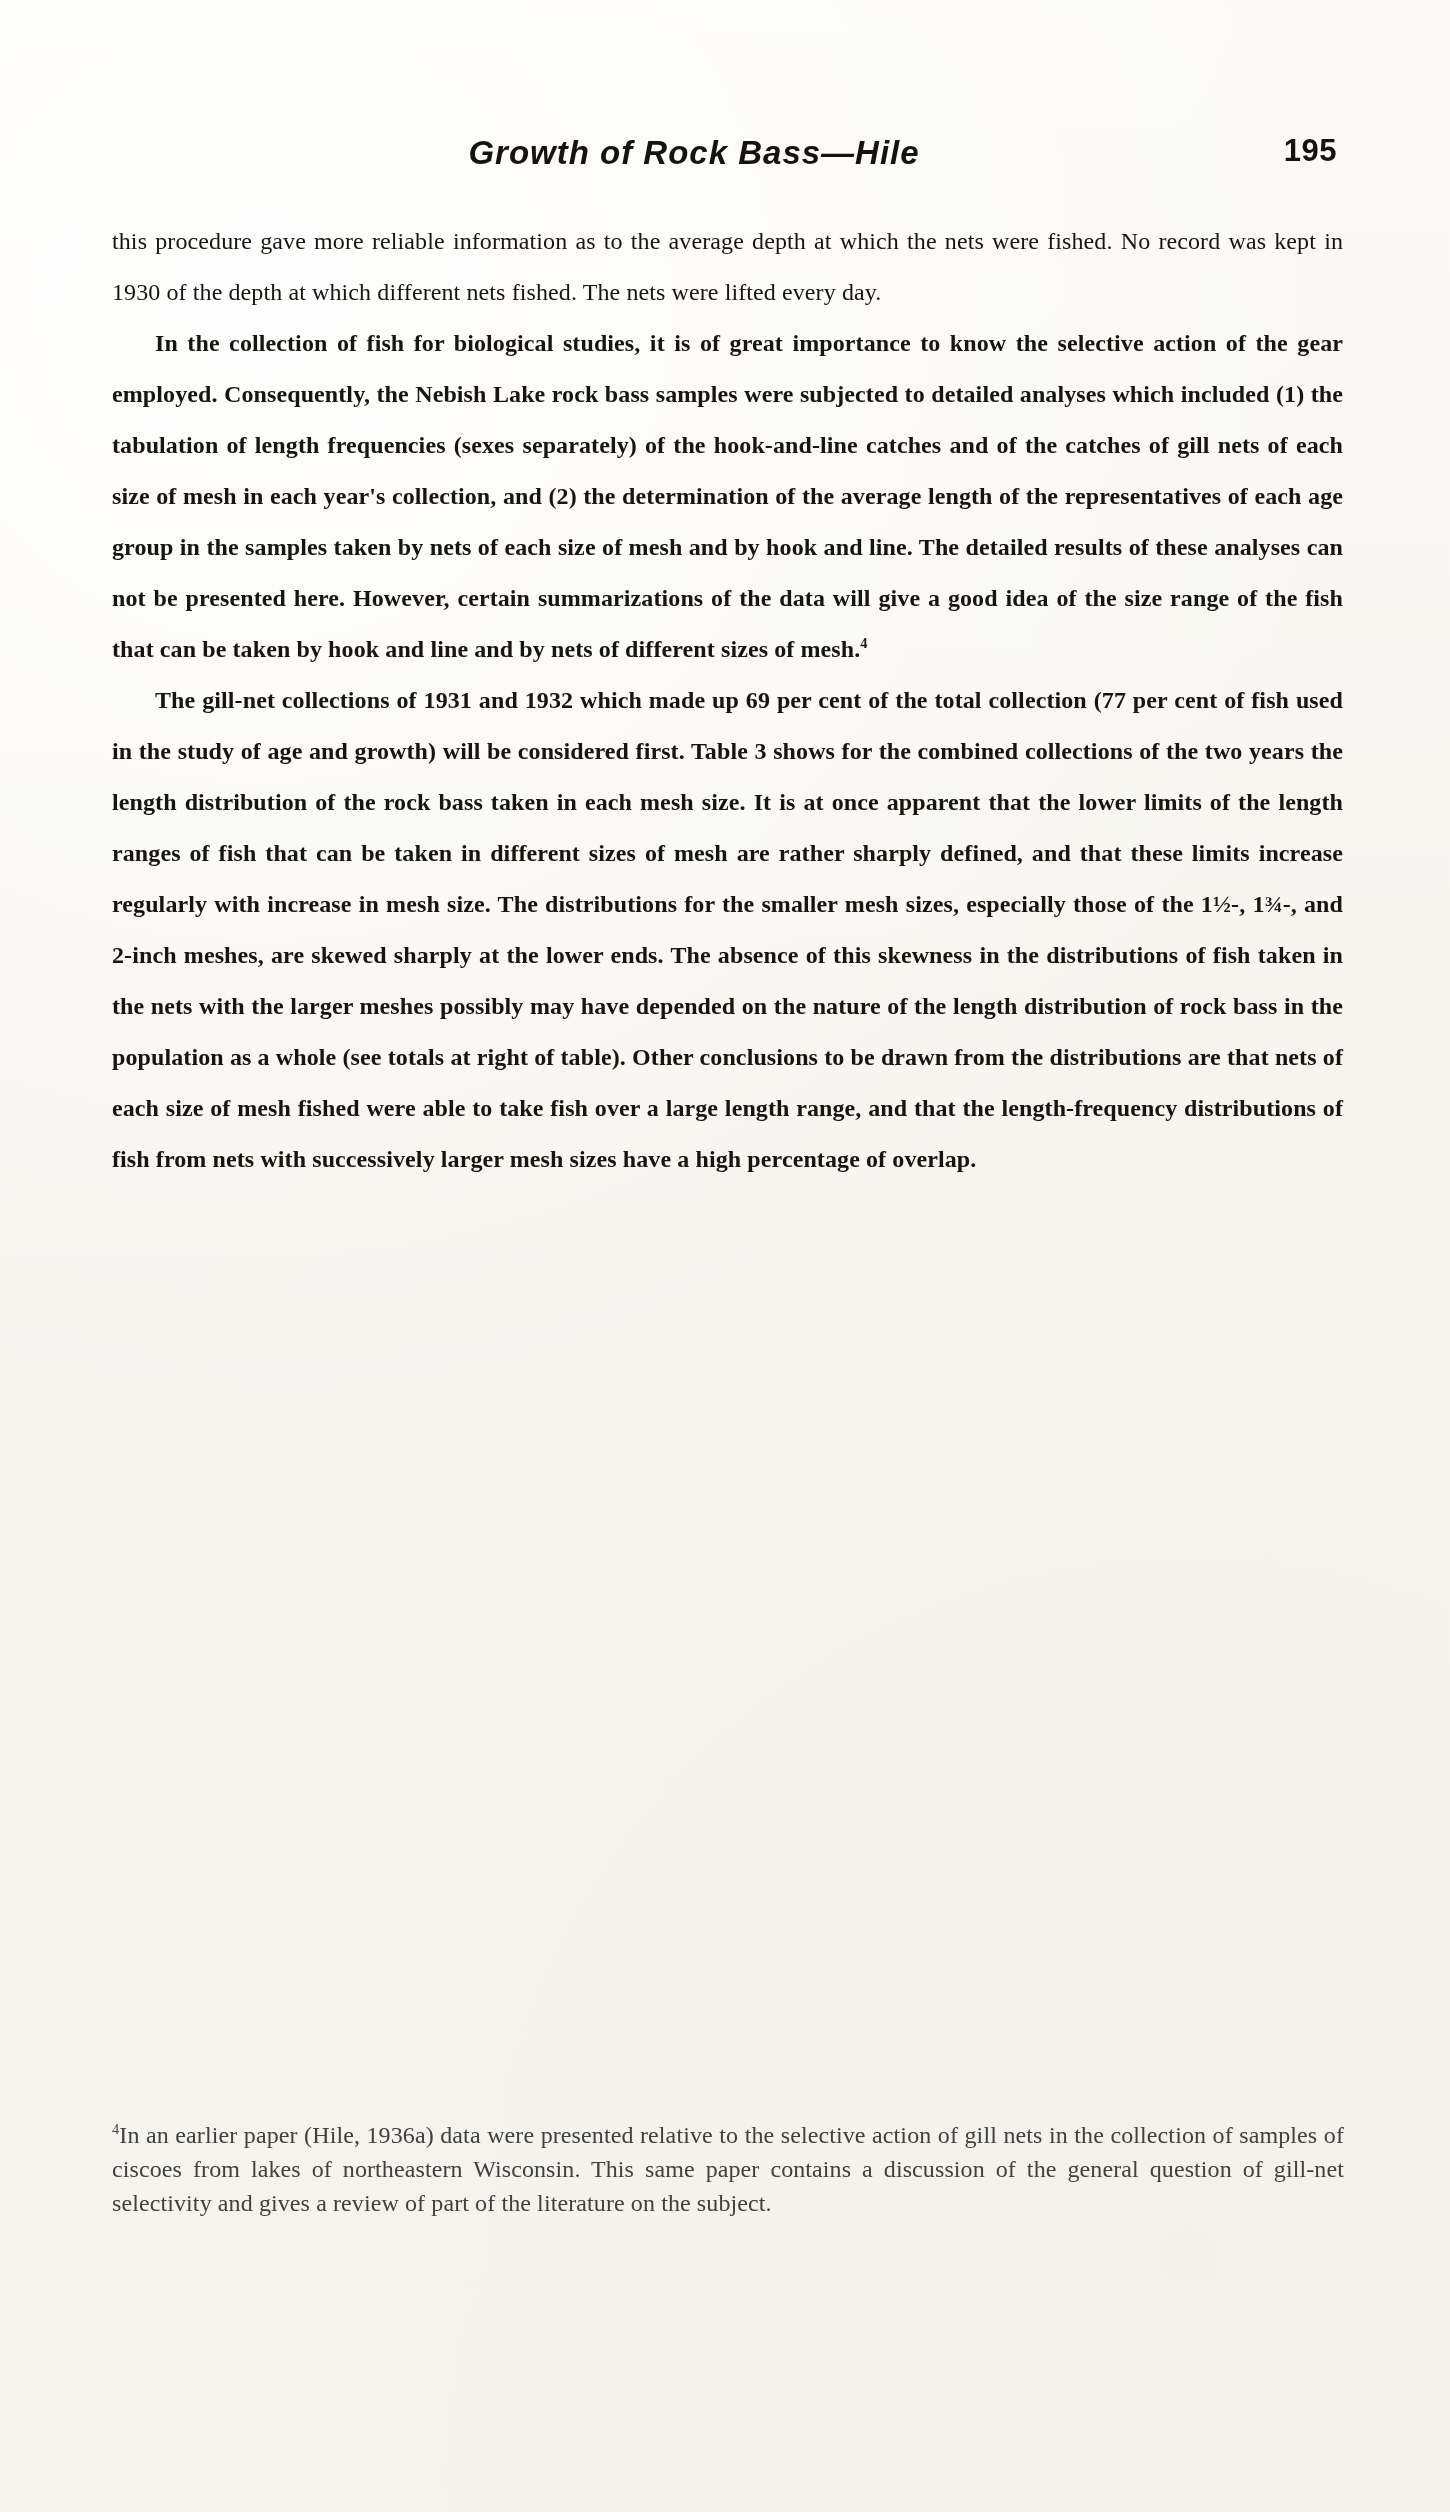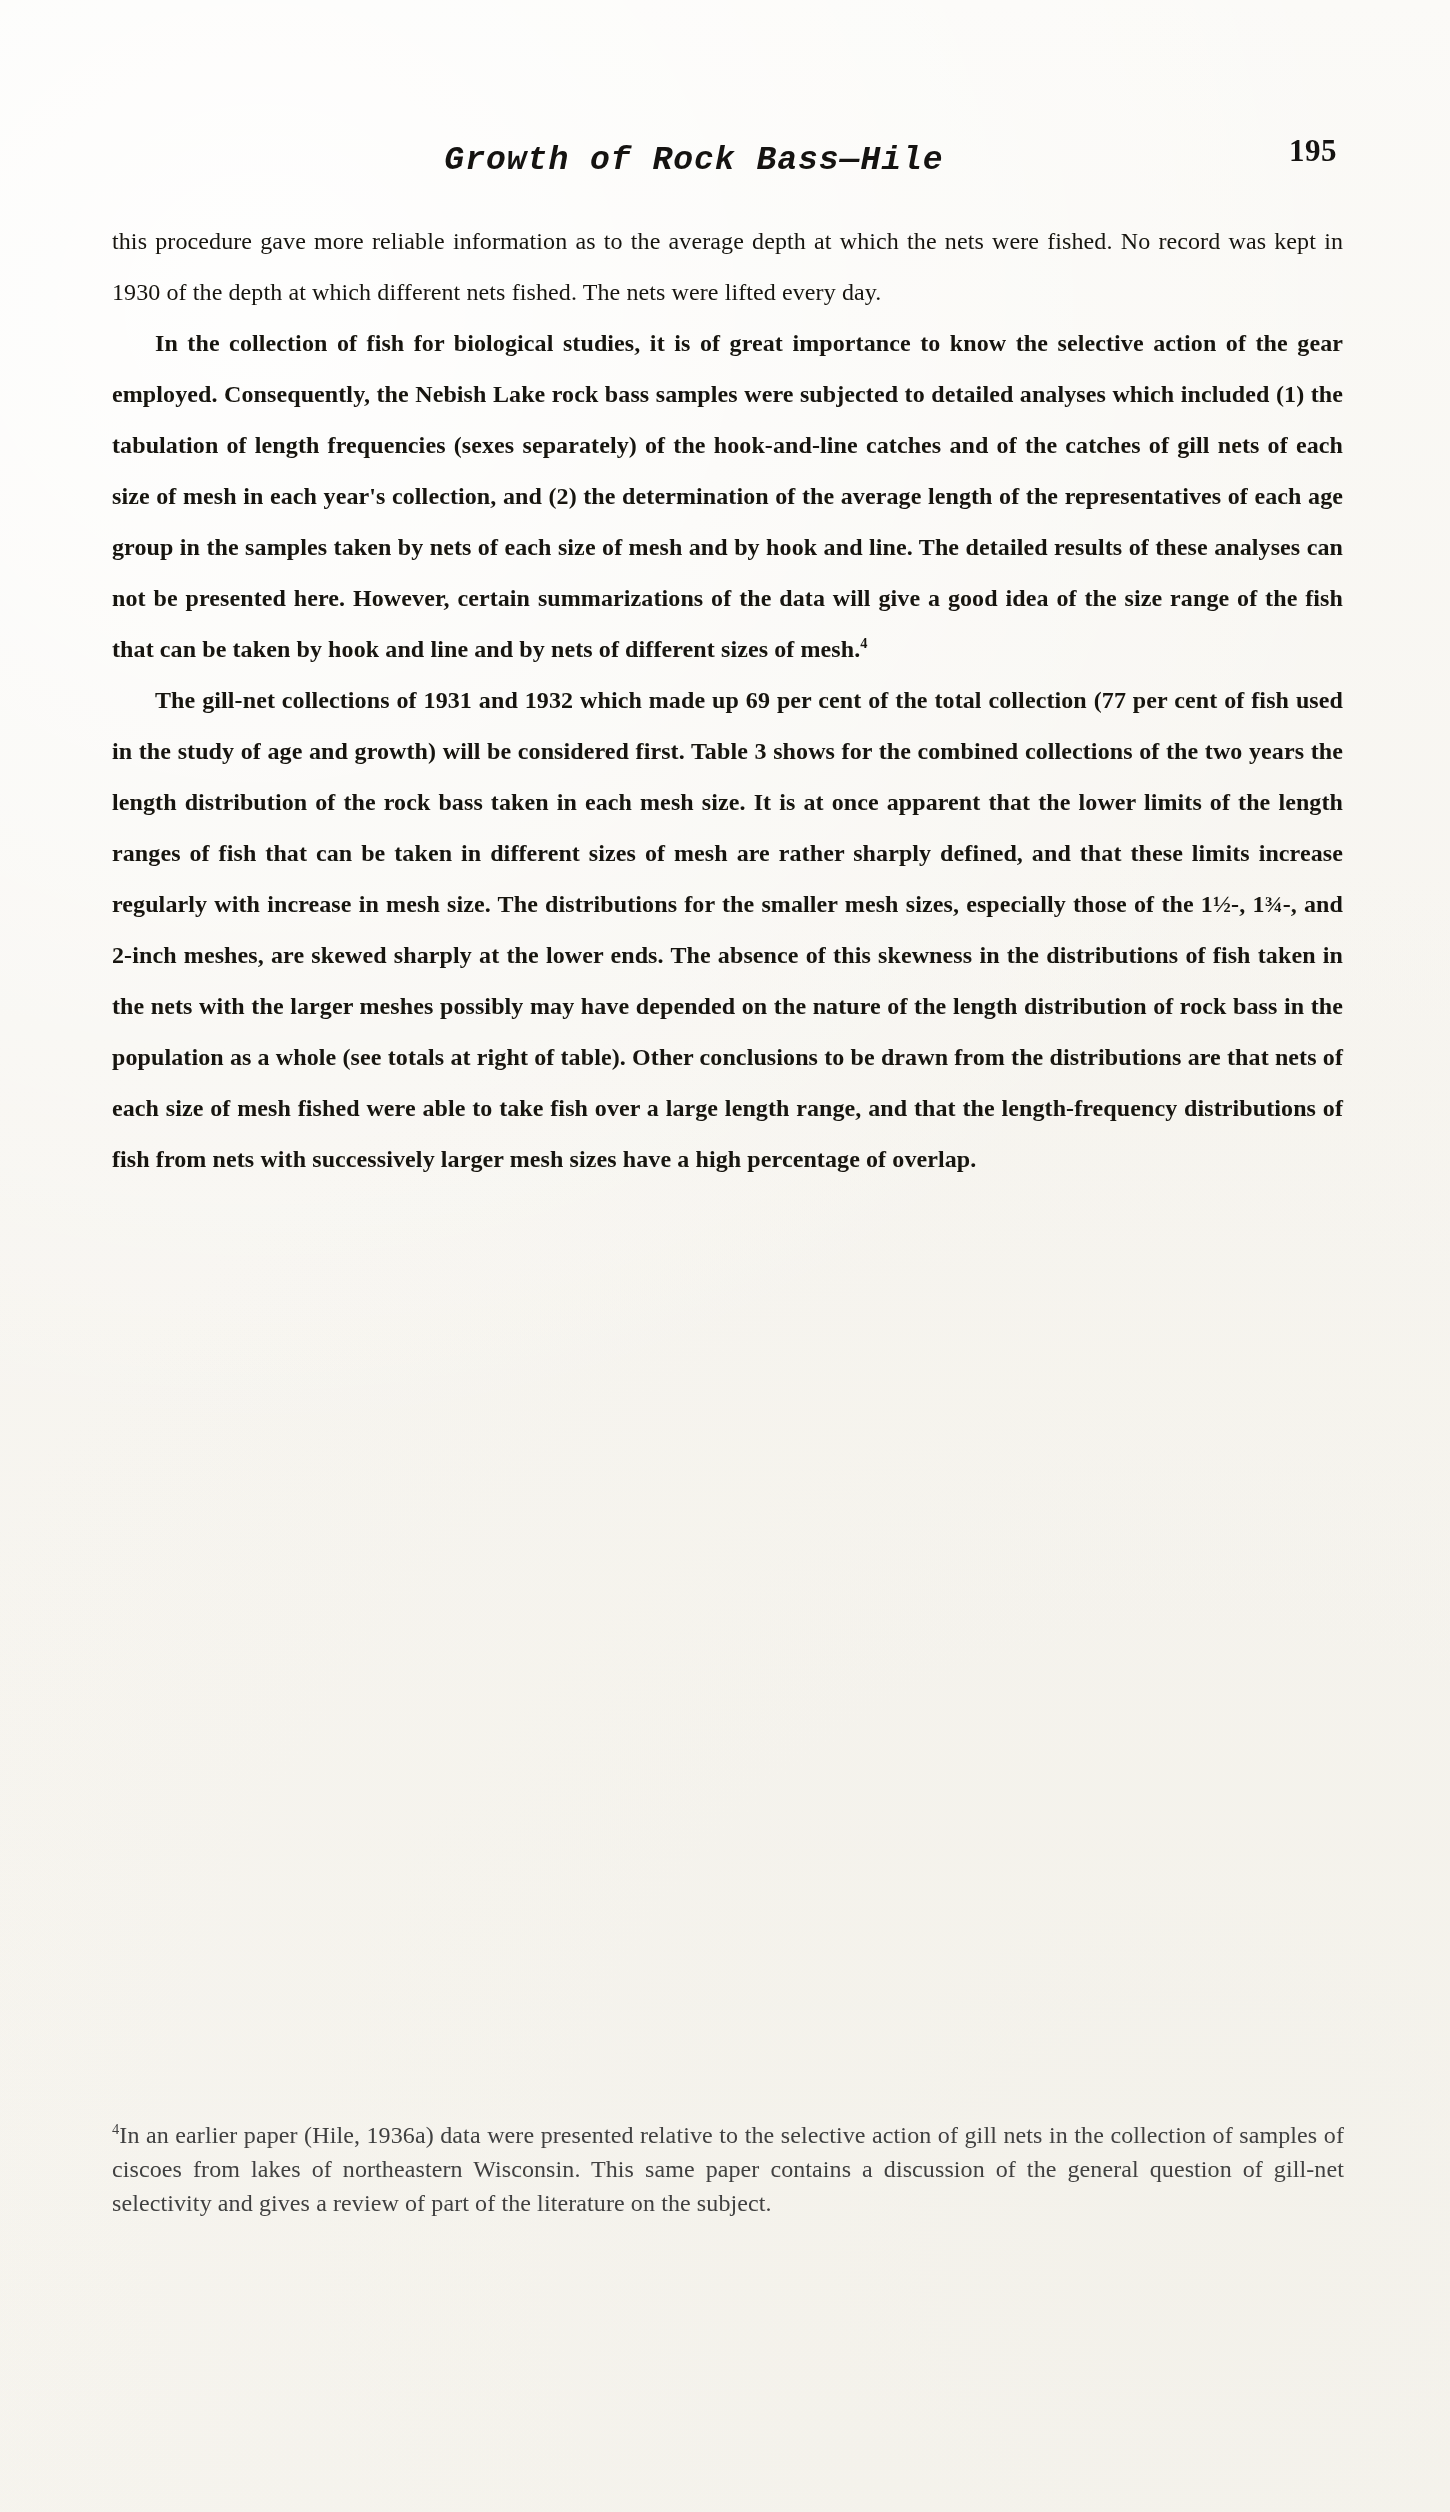--- a/index.html
+++ b/index.html
@@ -42,35 +42,35 @@
   .header {
     position: absolute;
     left: 121px;
     top: 126px;
     width: 1216px;
     height: 55px;
   }
   .running-title {
     position: absolute;
     left: 0;
-    top: 16px;
+    top: 8px;
     width: 1146px;
     text-align: center;
-    font-family: Liberation Mono, monospace;
+    font-family: Liberation Sans, sans-serif;
     font-style: italic;
     font-weight: 700;
     font-size: 33px;
     letter-spacing: 1px;
     color: #151311;
   }
   .page-number {
     position: absolute;
     right: 0;
     top: 7px;
-    font-family: Liberation Serif, serif;
+    font-family: Liberation Sans, sans-serif;
     font-weight: 700;
     font-size: 31px;
     letter-spacing: 0.5px;
     color: #151311;
   }
   .body-text {
     position: absolute;
     left: 112px;
     top: 216px;
     width: 1231px;

